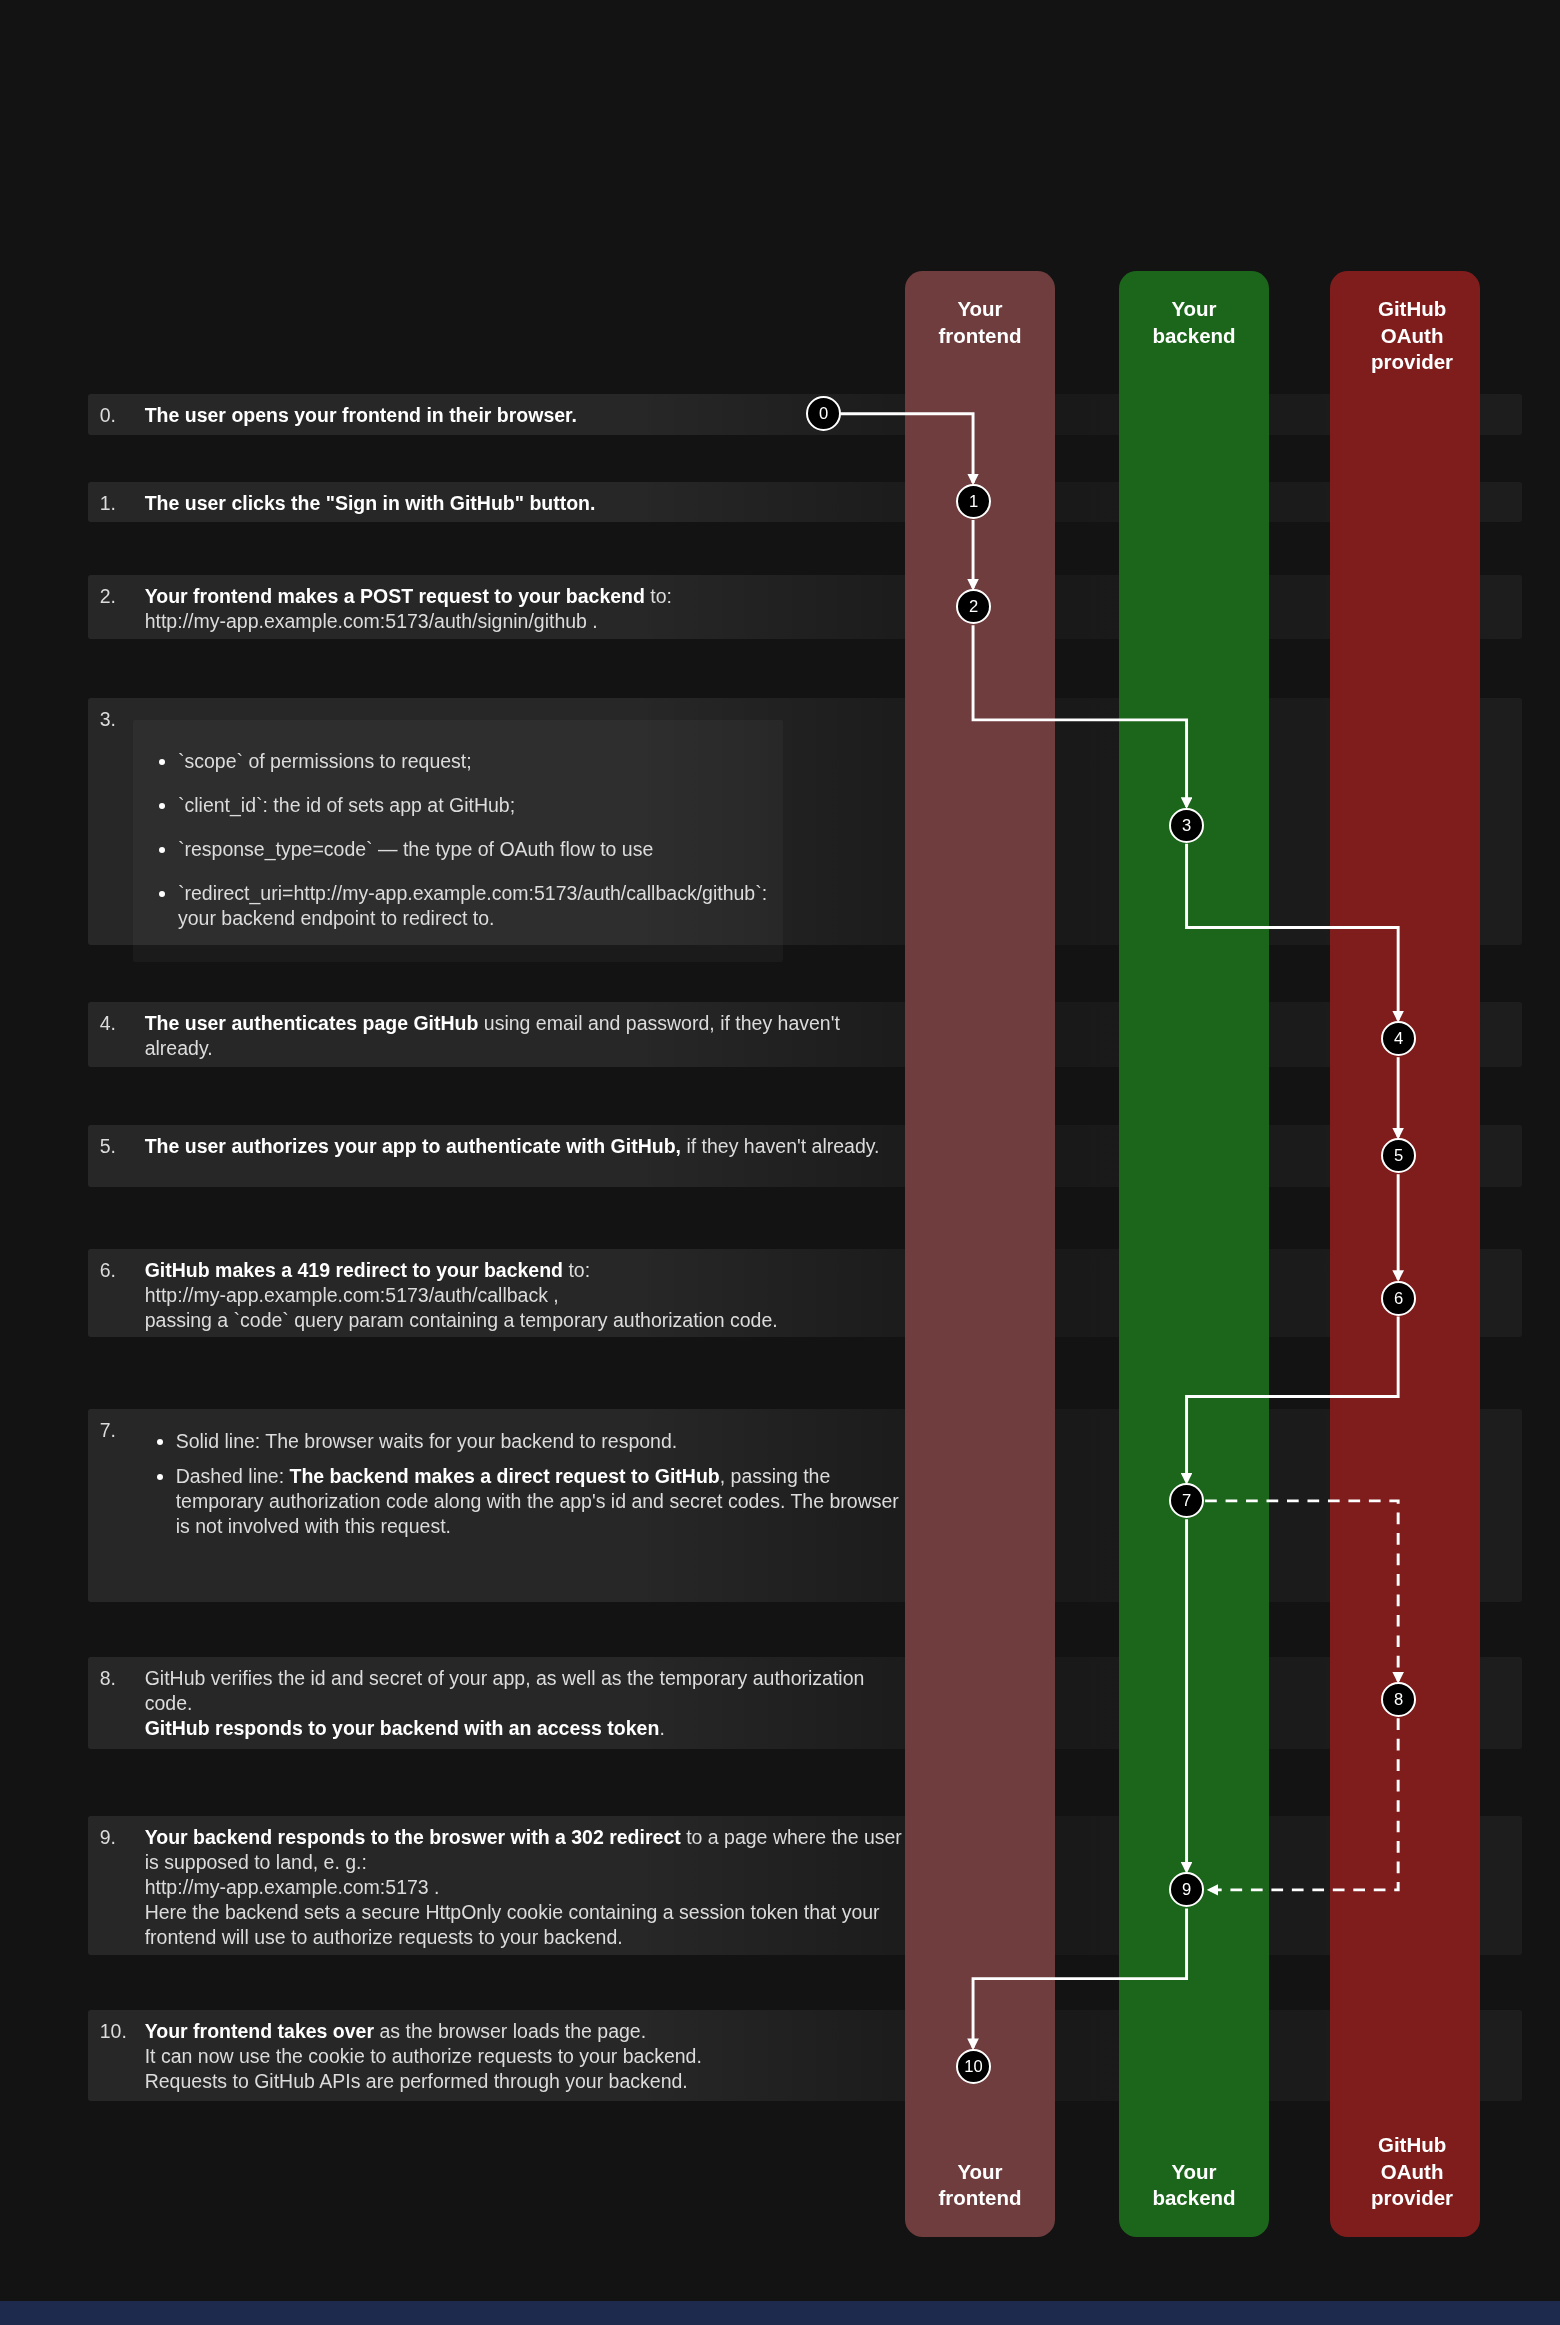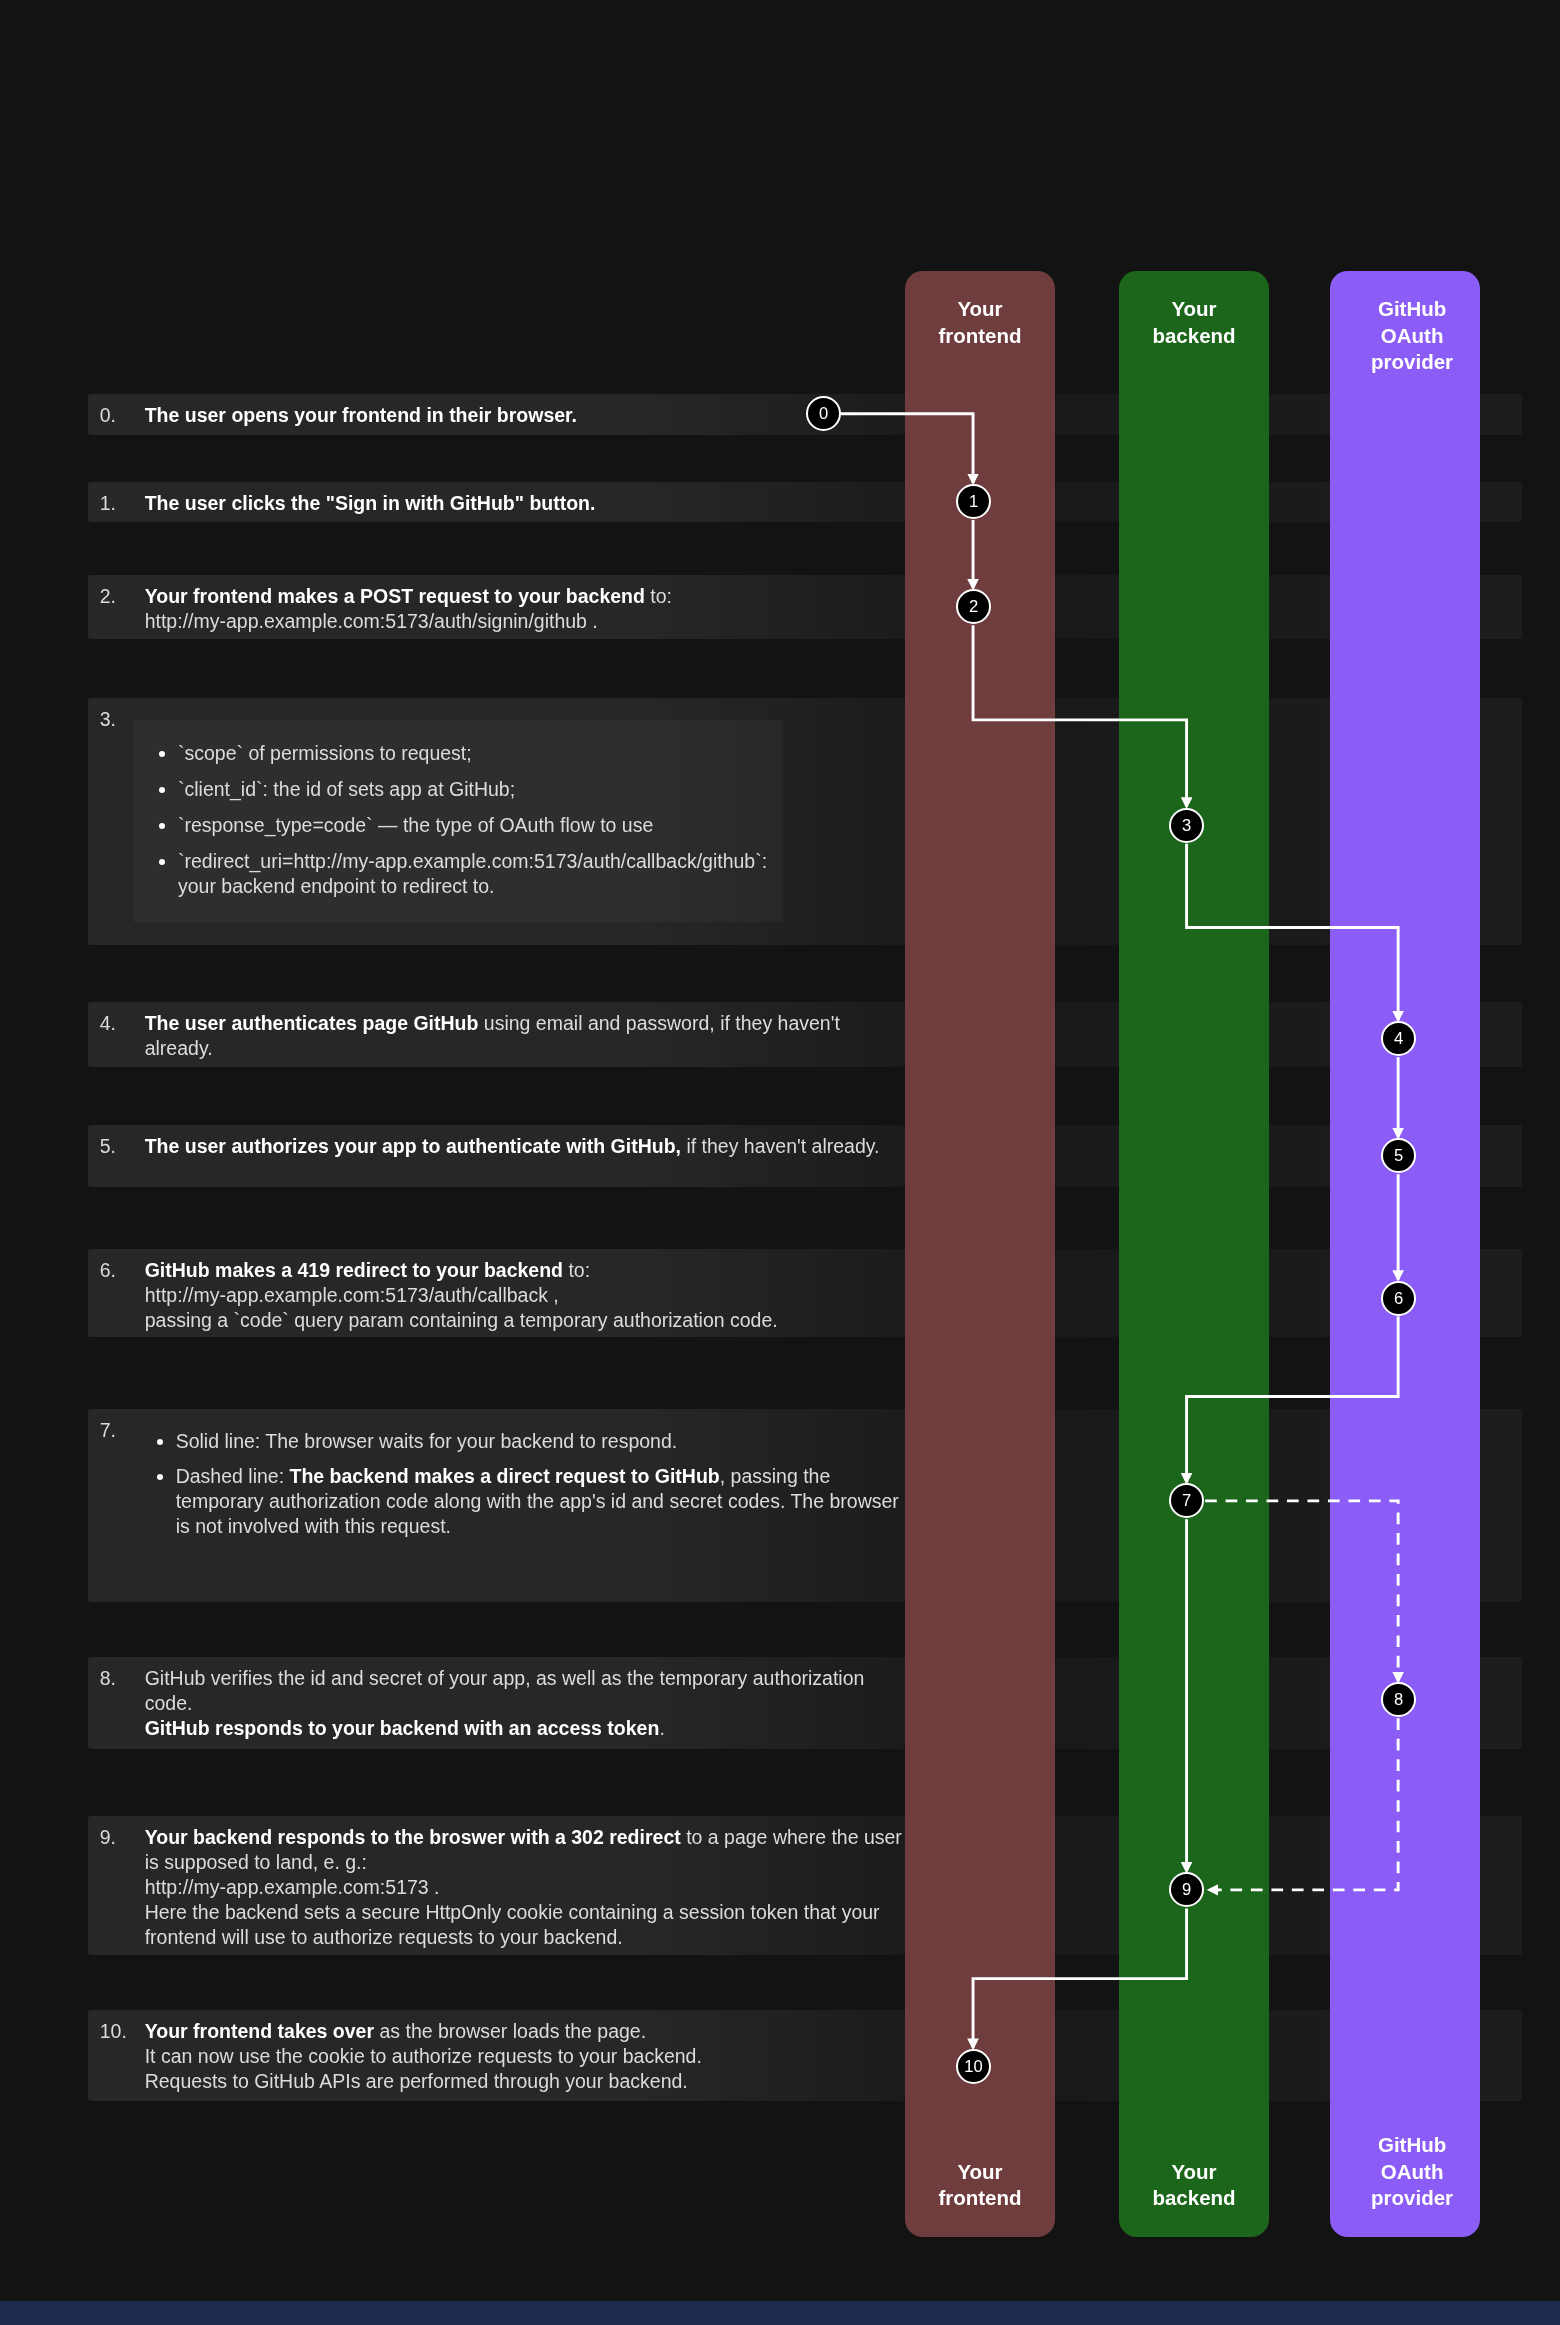--- a/index.html
+++ b/index.html
@@ -18,21 +18,21 @@
     color:#dcdcdc;font-size:19.5px;line-height:25px;border-radius:2.9px;
     background:linear-gradient(90deg,
       rgba(255,255,255,.085) 0%, rgba(255,255,255,.085) 38%,
       rgba(255,255,255,.025) 62%, rgba(255,255,255,.045) 100%);
     z-index:1;
   }
   .num{width:45px;flex:none;}
   .body{max-width:761px;}
   .b{font-weight:700;color:#ffffff;}
   ul.bullets{margin:11.7px 0 0 0;padding-left:31px;}
-  ul.bullets li{margin:11px 0;}
+  ul.bullets li{margin:19px 0;}
   ul.bullets li::marker{color:#fff;}
   ul.banded{background:rgba(255,255,255,.035);margin:13.7px 0 0 -11.7px;
     padding:9.8px 15.6px 11.7px 45px;border-radius:2px;}
   ul.spaced li{margin:9.8px 0;}
   .s0{top:394px;height:41px}
   .s1{top:482px;height:40px}
   .s2{top:575px;height:64px}
   .s3{top:698px;height:247px}
   .s4{top:1002px;height:65px}
   .s5{top:1125px;height:62px}
@@ -134,21 +134,21 @@
   </div>
 
   <div class="lane lane-frontend" style="background: rgb(111, 61, 61);">
     <div class="lbl">Your frontend</div>
     <div class="lbl">Your frontend</div>
   </div>
   <div class="lane lane-backend" style="background: rgb(28, 102, 28);">
     <div class="lbl">Your backend</div>
     <div class="lbl">Your backend</div>
   </div>
-  <div class="lane lane-github" style="background: #8b5cf6; padding-left: 24px;">
+  <div class="lane lane-github" style="background: #7f1d1d; padding-left: 24px;">
     <div class="lbl">GitHub OAuth provider</div>
     <div class="lbl">GitHub OAuth provider</div>
   </div>
 
   <svg class="flow" width="1560" height="2326" viewBox="0 0 1600 2385">
     <defs>
       <marker id="arrow" markerWidth="4" markerHeight="4" refX="3.2" refY="2" orient="auto">
         <path d="M0,0 L4,2 L0,4 Z" fill="#ffffff"></path>
       </marker>
     </defs>

